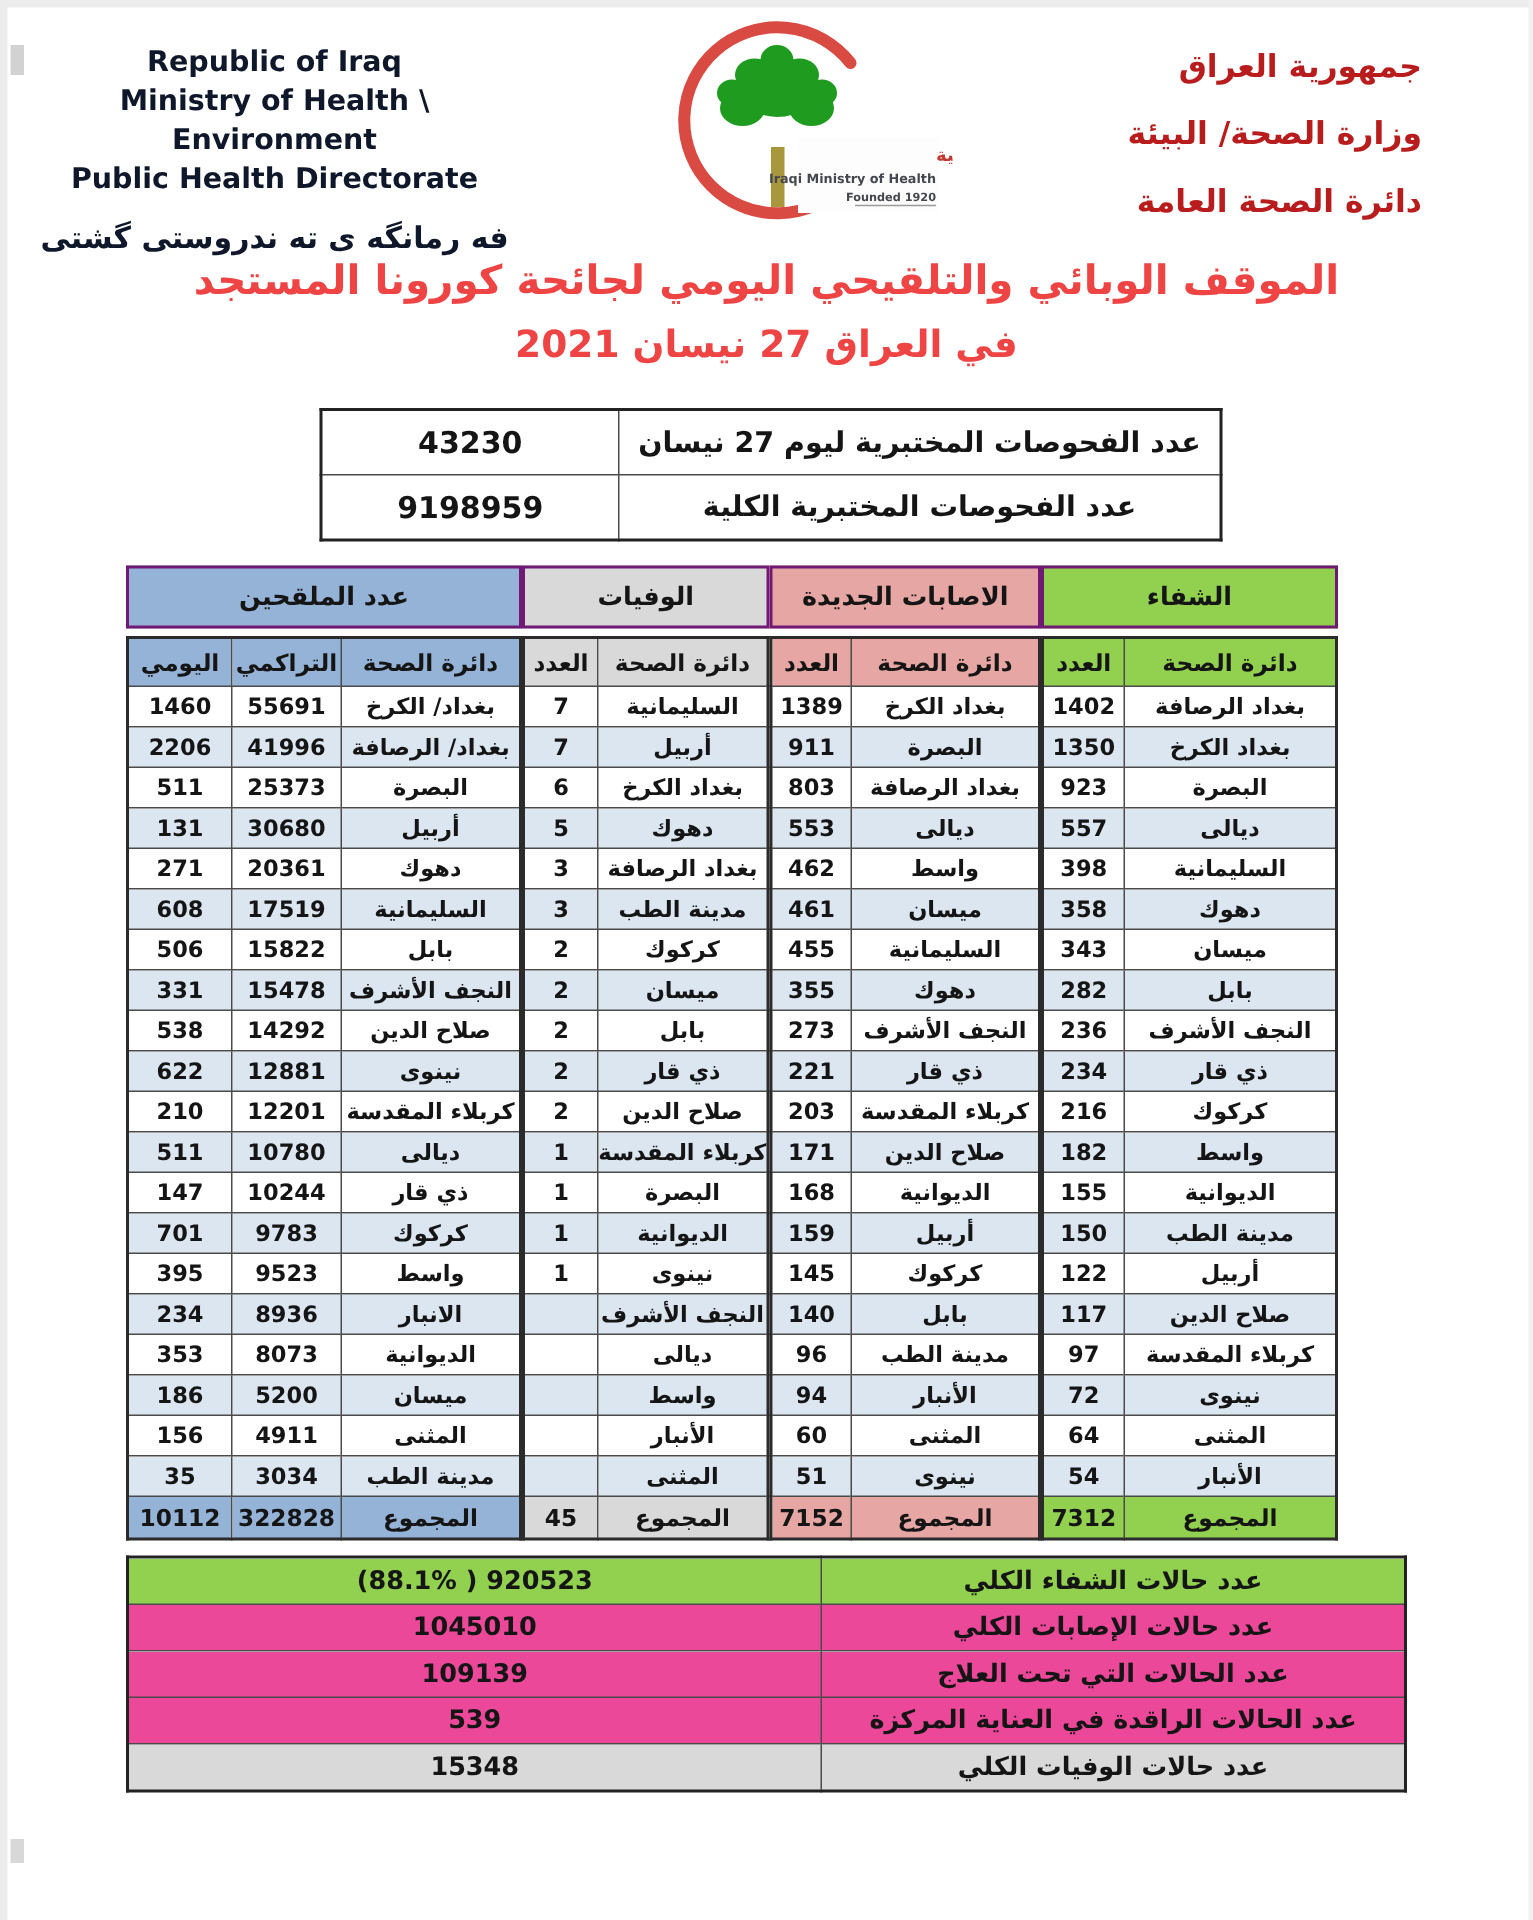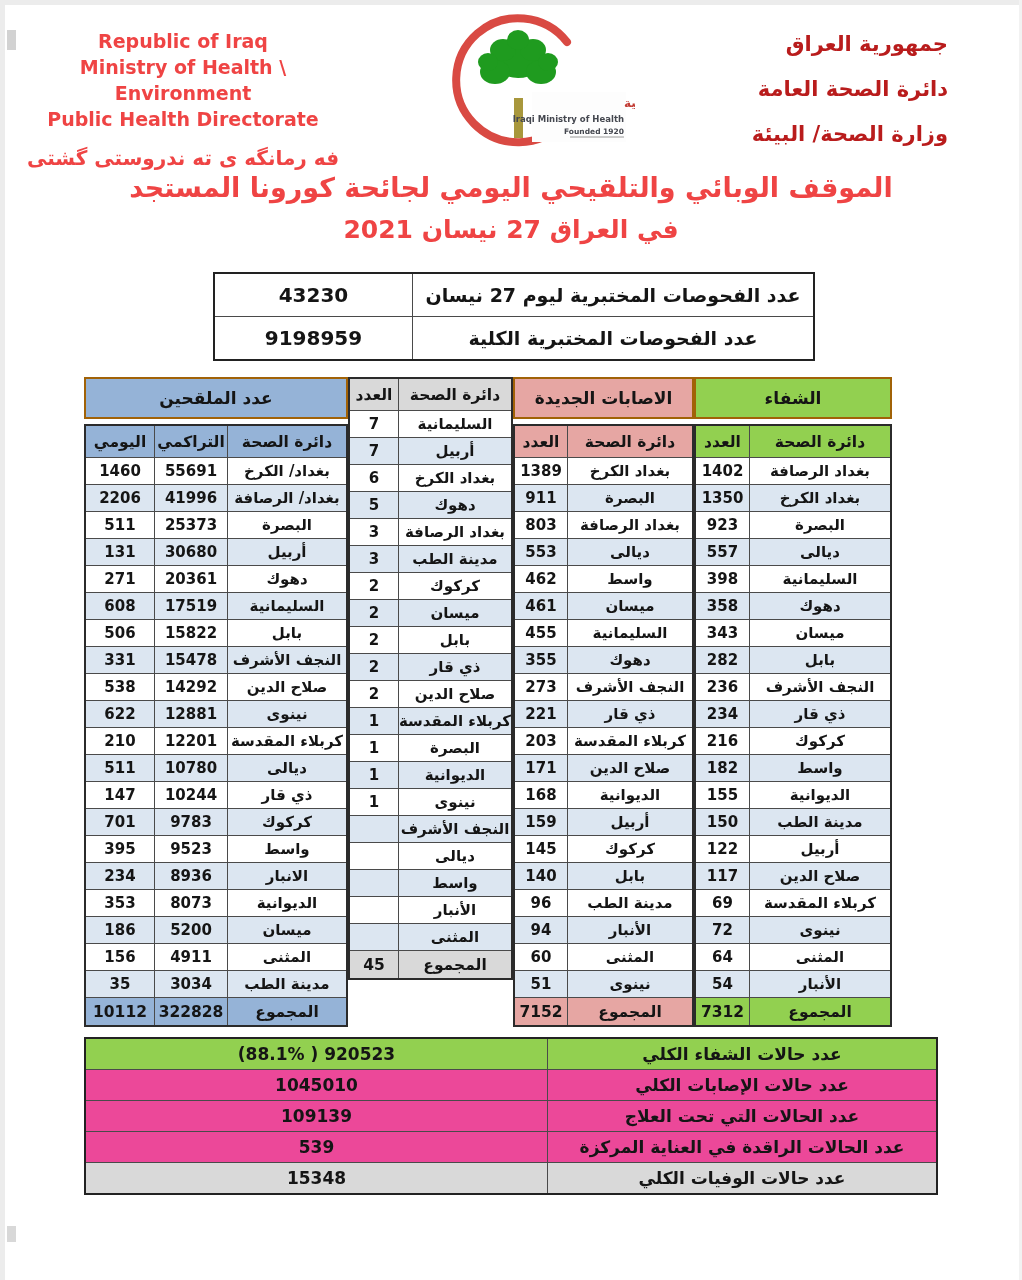--- a/index.html
+++ b/index.html
@@ -7,21 +7,21 @@
         font-family:"DejaVu Sans",sans-serif;font-weight:bold;color:#151515;}
   
   .edge-top{position:absolute;left:0;top:0;width:100%;height:5px;background:#ececec;}
   .edge-left{position:absolute;left:0;top:0;width:5px;height:100%;background:#ececec;}
   .edge-right{position:absolute;right:0;top:0;width:3px;height:100%;background:#f2f2f2;}
   .mark-tl{position:absolute;left:7px;top:30px;width:9px;height:20px;background:#d2d2d2;}
   .mark-bl{position:absolute;left:7px;top:1226px;width:9px;height:16px;background:#d8d8d8;}
 
   
   .header-en{position:absolute;left:26px;top:28px;width:314px;text-align:center;
-             font-size:19px;line-height:26px;color:#ef4444;}
+             font-size:19px;line-height:26px;color:#0f172a;}
   .header-en .ku{font-size:20px;margin-top:13px;direction:rtl;}
   .header-ar{position:absolute;left:748px;top:22px;width:200px;text-align:right;direction:rtl;
              font-size:21px;line-height:45px;color:#b91c1c;}
   .logo{position:absolute;left:420px;top:6px;width:215px;height:152px;}
 
   
   .title-block{position:absolute;left:0;top:168px;width:1022px;text-align:center;direction:rtl;color:#ef4444;}
   .title-l1{font-size:27px;line-height:40px;}
   .title-l2{font-size:25px;line-height:44px;}
 
@@ -38,21 +38,21 @@
   .tests .kv-value{font-size:20px;}
 
   
   .stats-pos{position:absolute;left:84px;top:377px;display:flex;align-items:flex-start;}
   .stat{flex:none;}
   .stat + .stat{margin-left:0;}
   .st-vacc{width:264px;}
   .st-death{width:165px;margin-left:18px;}
   .st-cases{width:181px;margin-left:17px;}
   .st-recov{width:198px;margin-left:11px;}
-  .tbl-title{height:38px;line-height:38px;border:2px solid #a16207;margin-bottom:5px;
+  .tbl-title{height:38px;line-height:38px;border:2px solid #701a75;margin-bottom:5px;
              text-align:center;font-size:17px;direction:rtl;}
   .tbl{width:100%;border:2px solid #2b2b2b;}
   .tbl th{height:31px;font-size:15.5px;}
   .tbl td{height:26px;font-size:15px;background:#fff;}
   .tbl .stripe td{background:#dce6f1;}
   .tbl .total-row td{height:27px;font-size:15.5px;}
   
   .vacc3 th:nth-child(1),.vacc3 td:nth-child(1){width:118px;}
   .vacc3 th:nth-child(2),.vacc3 td:nth-child(2){width:72px;}
   .col2a th:nth-child(1),.col2a td:nth-child(1){width:112px;}
@@ -107,22 +107,22 @@
       <rect x="112" y="86" width="94" height="50" fill="#fdfdfd"></rect>
       <text x="204" y="101" text-anchor="end" font-size="12" font-weight="bold" fill="#c23b33" font-family="DejaVu Sans, sans-serif" direction="rtl">وزارة الصحة العراقية</text>
       <text x="204" y="116" text-anchor="end" font-size="8.5" font-weight="bold" fill="#44474f" font-family="DejaVu Sans, sans-serif">Iraqi Ministry of Health</text>
       <text x="204" y="128" text-anchor="end" font-size="7.5" font-weight="bold" fill="#44474f" font-family="DejaVu Sans, sans-serif">Founded 1920</text>
       <line x1="150" y1="131" x2="204" y2="131" stroke="#9a9a9a" stroke-width="1"></line>
     </svg>
   </div>
 
   <div class="header-ar">
     <div>جمهورية العراق</div>
+    <div>وزارة الصحة/ البيئة</div>
     <div>دائرة الصحة العامة</div>
-    <div>وزارة الصحة/ البيئة</div>
   </div>
 
   <div class="title-block">
     <div class="title-l1">الموقف الوبائي والتلقيحي اليومي لجائحة كورونا المستجد</div>
     <div class="title-l2">في العراق  27  نيسان 2021</div>
   </div>
 
   <div class="tests-pos">
     <table class="tests" dir="rtl">
         <tbody>
@@ -250,20 +250,21 @@
             </tr>
             <tr class="total-row">
               <td>المجموع</td>
               <td>322828</td>
               <td>10112</td>
             </tr>
           </tbody>
         </table>
     </section>
     <section class="stat st-death t-gray">
+      <div class="tbl-title">الوفيات</div>
       <table class="tbl col2a" dir="rtl">
           <tbody>
             <tr class="head-row">
               <th>دائرة الصحة</th>
               <th>العدد</th>
             </tr>
             <tr>
               <td>السليمانية</td>
               <td>7</td>
             </tr>
@@ -512,21 +513,21 @@
             <tr>
               <td>أربيل</td>
               <td>122</td>
             </tr>
             <tr class="stripe">
               <td>صلاح الدين</td>
               <td>117</td>
             </tr>
             <tr>
               <td>كربلاء المقدسة</td>
-              <td>69</td>
+              <td>97</td>
             </tr>
             <tr class="stripe">
               <td>نينوى</td>
               <td>72</td>
             </tr>
             <tr>
               <td>المثنى</td>
               <td>64</td>
             </tr>
             <tr class="stripe">

